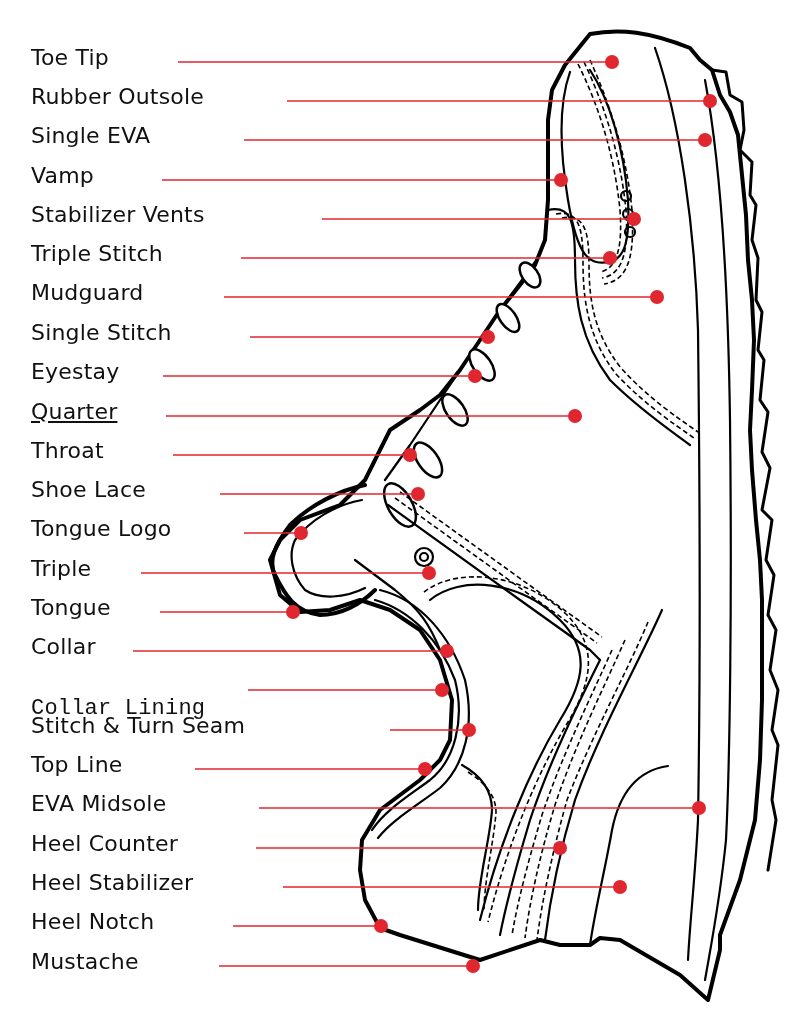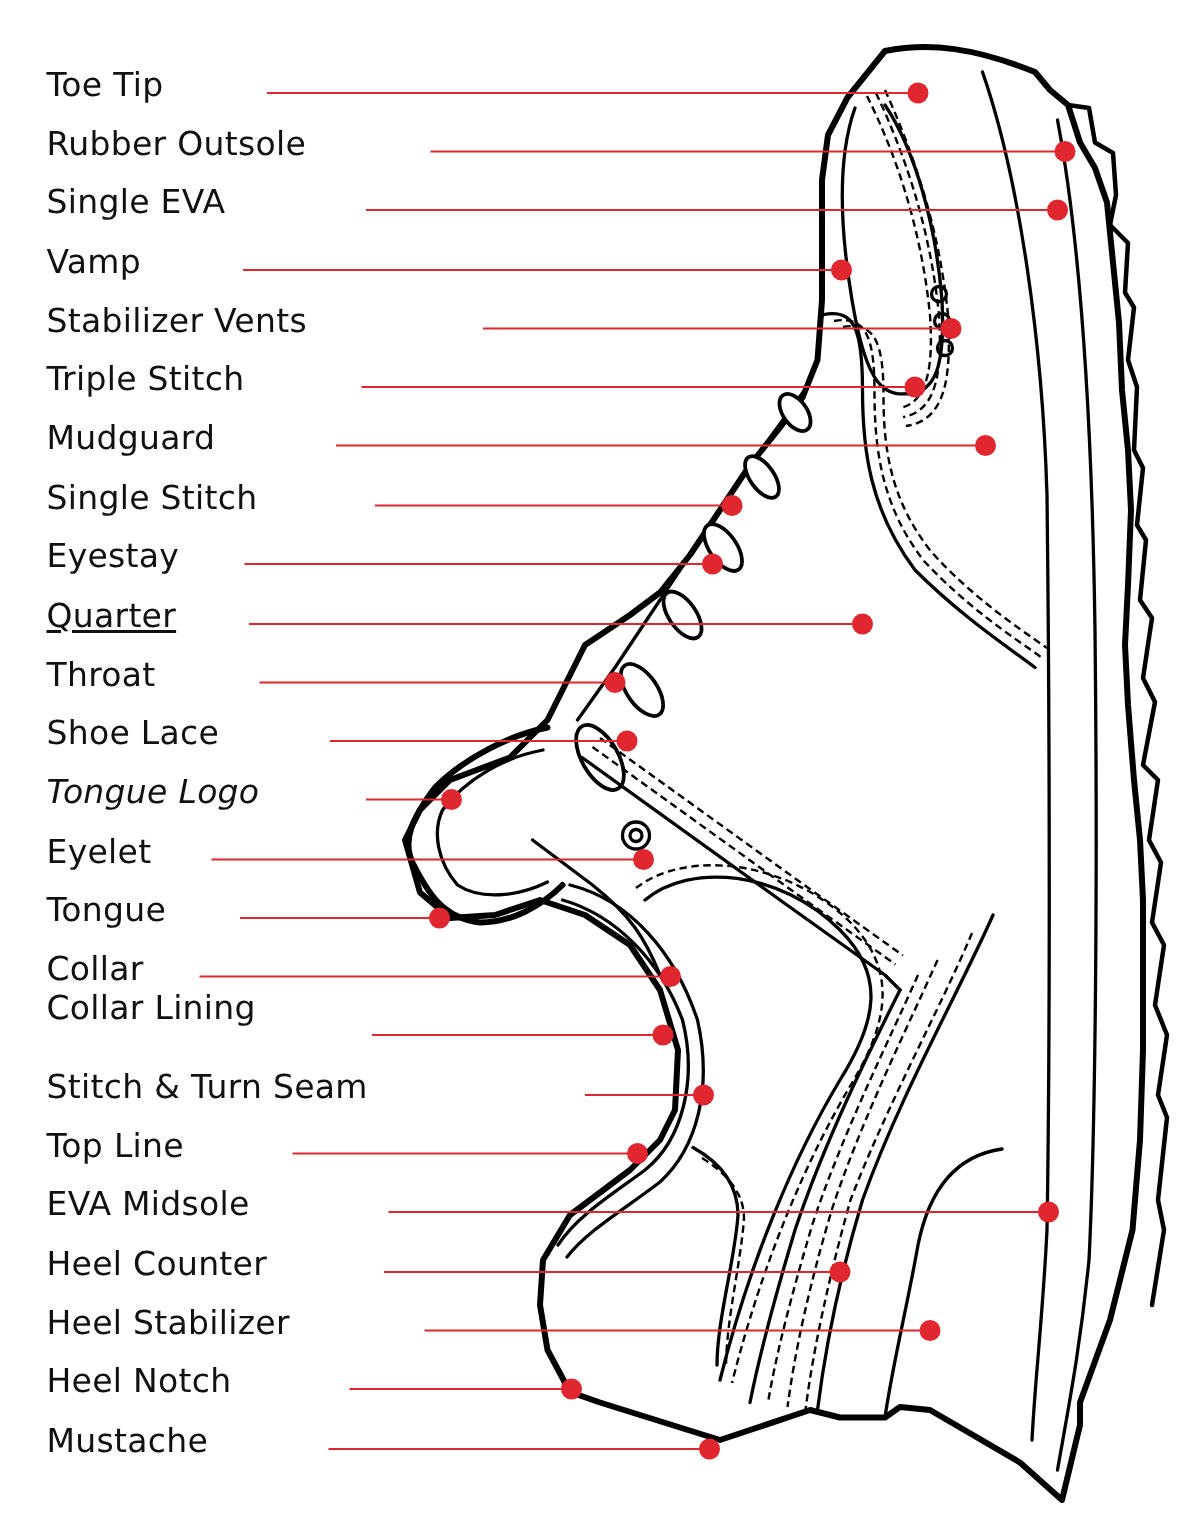--- a/index.html
+++ b/index.html
@@ -137,25 +137,25 @@
       <div class="label" style="top: 121px;">Single EVA</div>
       <div class="label" style="top: 161px;">Vamp</div>
       <div class="label" style="top: 200px;">Stabilizer Vents</div>
       <div class="label" style="top: 239px;">Triple Stitch</div>
       <div class="label" style="top: 278px;">Mudguard</div>
       <div class="label" style="top: 318px;">Single Stitch</div>
       <div class="label" style="top: 357px;">Eyestay</div>
       <div class="label" style="top: 397px; text-decoration: underline;">Quarter</div>
       <div class="label" style="top: 436px;">Throat</div>
       <div class="label" style="top: 475px;">Shoe Lace</div>
-      <div class="label" style="top: 514px; font-style: italic;">Tongue Logo</div>
-      <div class="label" style="top: 554px;">Eyelet</div>
+      <div class="label" style="top: 514px;">Tongue Logo</div>
+      <div class="label" style="top: 554px;">Triple</div>
       <div class="label" style="top: 593px;">Tongue</div>
       <div class="label" style="top: 632px;">Collar</div>
-      <div class="label" style="top: 658px;">Collar Lining</div>
+      <div class="label" style="top: 694px; font-family: Liberation Mono, monospace;">Collar Lining</div>
       <div class="label" style="top: 711px;">Stitch &amp; Turn Seam</div>
       <div class="label" style="top: 750px;">Top Line</div>
       <div class="label" style="top: 789px;">EVA Midsole</div>
       <div class="label" style="top: 829px;">Heel Counter</div>
       <div class="label" style="top: 868px;">Heel Stabilizer</div>
       <div class="label" style="top: 907px;">Heel Notch</div>
       <div class="label" style="top: 947px;">Mustache</div>
     </div>
 </div>
 

